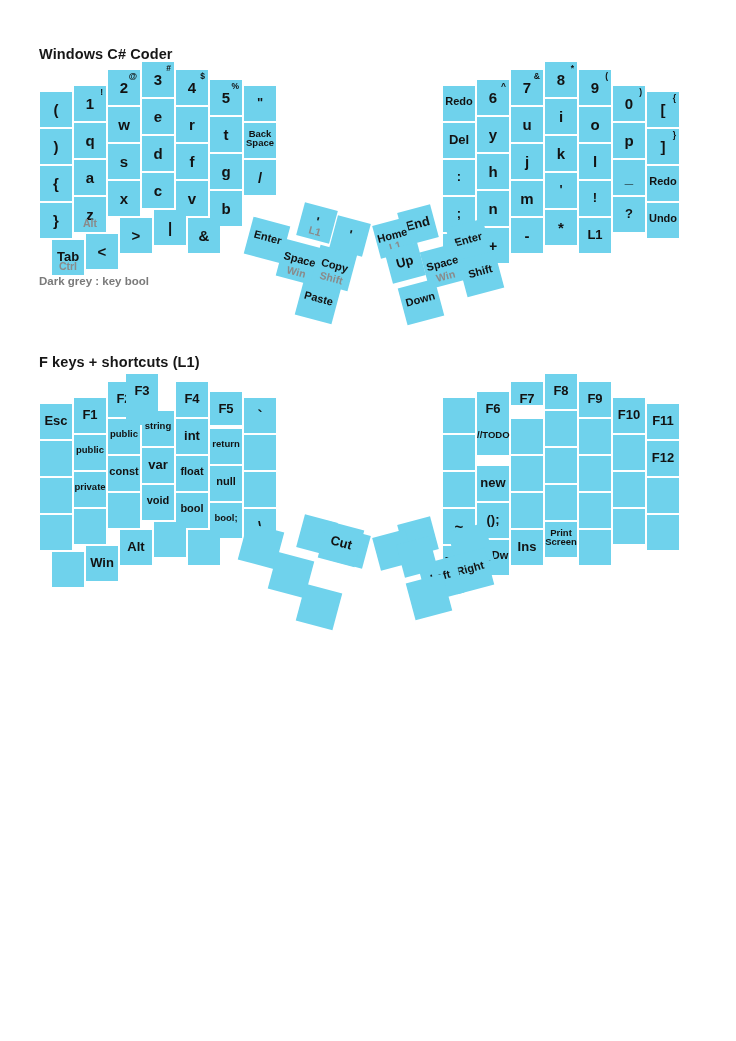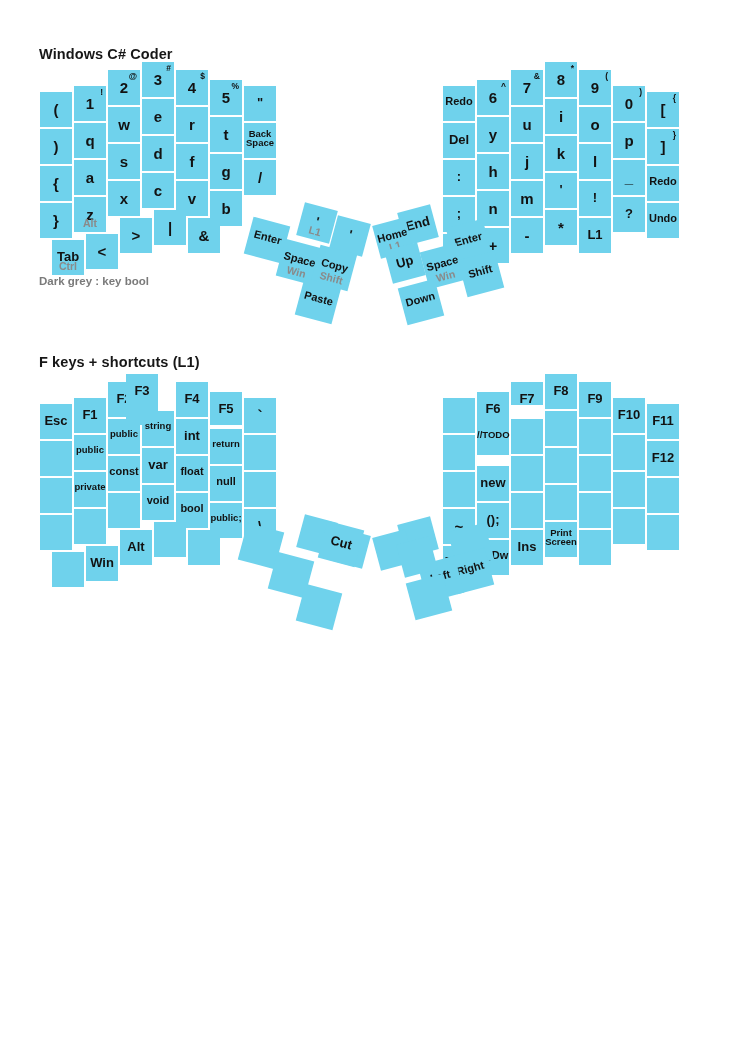--- a/index.html
+++ b/index.html
@@ -403,21 +403,21 @@
     <div class="key" style="left: 40px; top: 515px; width: 32px; height: 35px;"></div>
     <div class="key" style="left: 74px; top: 509px; width: 32px; height: 35px;"></div>
     <div class="key" style="left: 108px; top: 493px; width: 32px; height: 35px;"></div>
     <div class="key" style="left: 142px; top: 485px; width: 32px; height: 35px;">
       <span class="lgd-main small" style="top: 9.5px;">void</span>
     </div>
     <div class="key" style="left: 176px; top: 493px; width: 32px; height: 35px;">
       <span class="lgd-main small" style="top: 9.5px;">bool</span>
     </div>
     <div class="key" style="left: 210px; top: 503px; width: 32px; height: 35px;">
-      <span class="lgd-main tiny" style="top: 9.5px;">public;</span>
+      <span class="lgd-main tiny" style="top: 9.5px;">bool;</span>
     </div>
     <div class="key" style="left: 244px; top: 509px; width: 32px; height: 35px;">
       <span class="lgd-main big" style="top: 9.5px;">\</span>
     </div>
     <div class="key" style="left: 52px; top: 552px; width: 32px; height: 35px;"></div>
     <div class="key" style="left: 86px; top: 546px; width: 32px; height: 35px;">
       <span class="lgd-main" style="top: 9.5px;">Win</span>
     </div>
     <div class="key" style="left: 120px; top: 530px; width: 32px; height: 35px;">
       <span class="lgd-main" style="top: 9.5px;">Alt</span>

